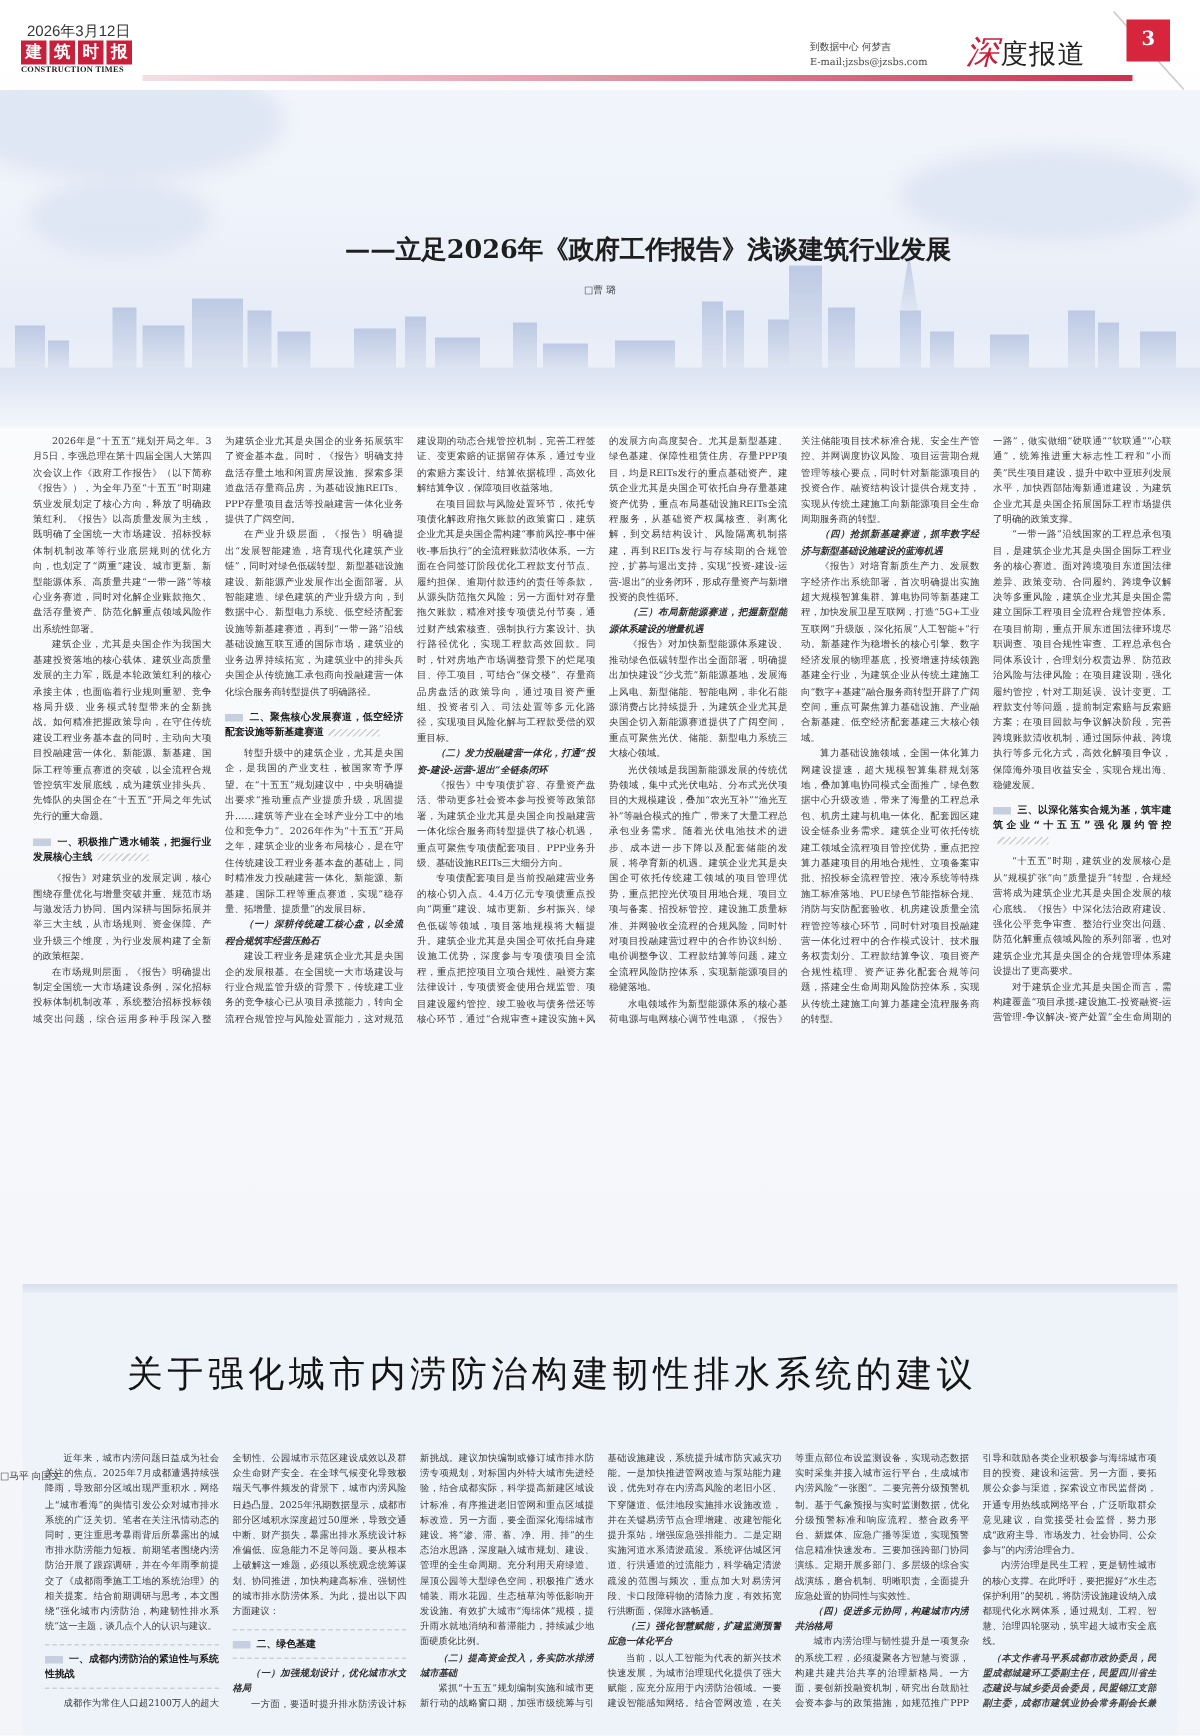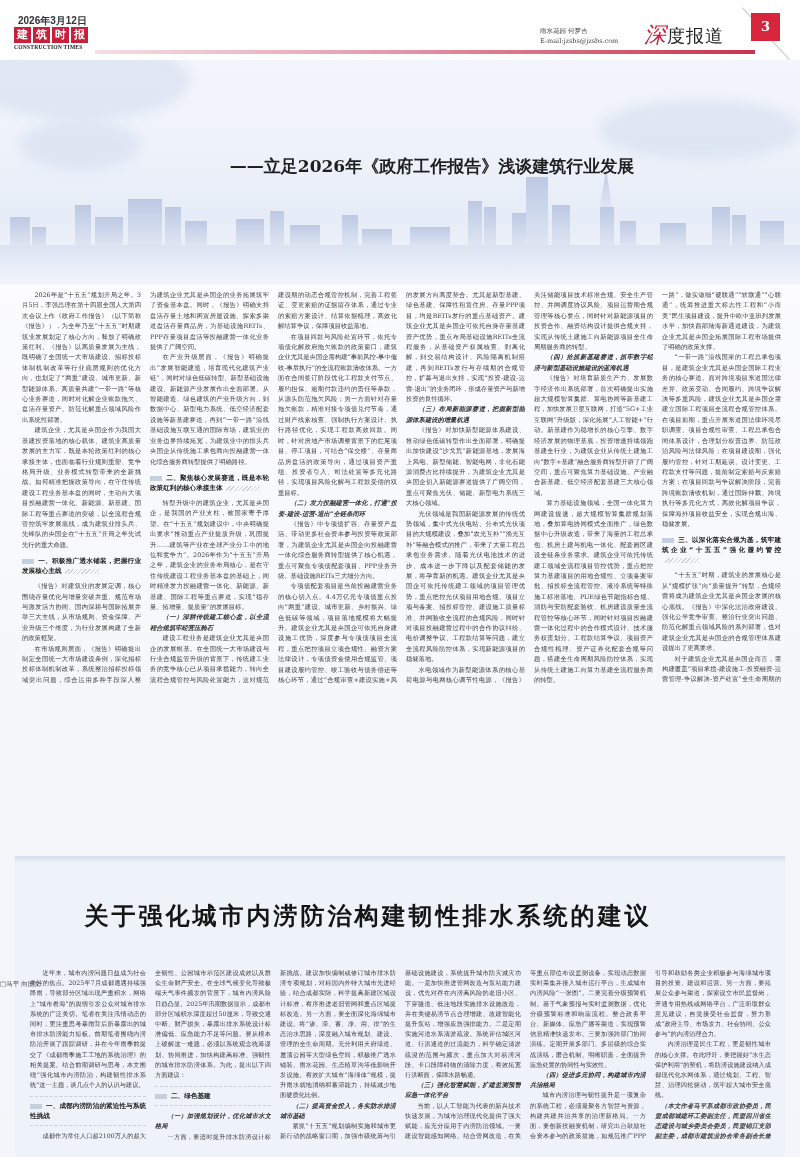--- a/index.html
+++ b/index.html
@@ -1,21 +1,21 @@
 <!DOCTYPE html>
 <html><head>
 <meta charset="utf-8">
 <style>
 *{box-sizing:border-box;margin:0;padding:0}
 html,body{width:800px;height:1157px;overflow:hidden;background:#fbfbfc}
 body{font-family:"DejaVu Serif","Liberation Serif",serif;color:#2c2c2c;position:relative}
 .page{position:relative;width:800px;height:1157px;background:linear-gradient(180deg,#ffffff 0%,#f6f7fa 60%,#f3f5f9 100%)}
 
 .masthead{position:absolute;left:0;top:0;width:800px;height:58px}
-.mh-date{position:absolute;left:18px;top:14px;font-family:"Liberation Sans",sans-serif;font-size:10px;color:#333;font-weight:bold}
+.mh-date{position:absolute;left:18px;top:14px;font-family:"Liberation Sans",sans-serif;font-size:10px;color:#333;font-weight:normal}
 .mh-logo{position:absolute;left:14px;top:27px;display:flex;gap:2px}
 .mh-logo span{display:inline-block;width:17px;height:16px;background:#c8203a;color:#fff;font-size:11px;line-height:16px;text-align:center;font-weight:bold}
 .mh-logo-en{position:absolute;left:14px;top:44px;font-family:"Liberation Serif",serif;font-size:5.6px;letter-spacing:.2px;color:#222;font-weight:bold}
 .mh-rule{position:absolute;left:95px;top:50px;width:660px;height:4px;background:linear-gradient(90deg,#f3dfe4 0%,#e6a2b1 40%,#c8324f 100%)}
 .mh-editor{position:absolute;left:540px;top:26px;font-size:6.5px;color:#444;line-height:10px}
 .mh-section{position:absolute;left:644px;top:20px;font-size:18px;font-weight:normal;color:#222;letter-spacing:1px}
 .mh-section .deep{color:#c8203a;font-style:italic;font-size:22px}
 .mh-pagebox{position:absolute;left:751px;top:13px;width:29px;height:28px;background:#d8253e;color:#fff;font-weight:bold;font-size:13px;text-align:center;line-height:28px}
 .mh-diag{position:absolute;left:742px;top:8px;width:1px;height:70px;background:#c9c9c9;transform:rotate(-42deg);transform-origin:top left}
 
@@ -32,21 +32,21 @@
 .col{width:119px;font-size:6.3px;line-height:10.4px;color:#3a3a3a;text-align:justify;overflow:hidden}
 .col .h2{margin:6px 0 5px;font-family:"DejaVu Sans",sans-serif;font-weight:bold;font-size:6.6px;line-height:10px;color:#222;text-indent:0}
 .col .h2 .mk{display:inline-block;width:12px;height:5px;background:#c6cfe0;margin-right:4px;vertical-align:middle}
 .col .h2 .hatch{display:inline-block;width:34px;height:5px;background:repeating-linear-gradient(-45deg,#d2d2d2 0 1px,transparent 1px 3px);vertical-align:middle;margin-left:3px}
 .col .h3{font-style:italic;font-weight:bold;color:#333;text-indent:2em}
 
 .divider{position:absolute;left:15px;top:856px;width:770px;height:6px;background:linear-gradient(180deg,#d6deec,#e8edf6)}
 .band{position:absolute;left:15px;top:862px;width:770px;height:295px;background:#eef2f9}
 
 
-.a2-title{position:absolute;left:0;top:900px;width:736px;text-align:center;font-family:"DejaVu Sans",sans-serif;font-weight:bold;font-size:24px;letter-spacing:3px;color:#151515}
+.a2-title{position:absolute;left:0;top:900px;width:736px;text-align:center;font-family:"DejaVu Sans",sans-serif;font-weight:normal;font-size:24px;letter-spacing:3px;color:#151515}
 .a2-byline{position:absolute;left:0;top:980px;width:700px;text-align:left;font-size:6.5px;color:#444}
 .article2{position:absolute;left:30px;top:968px;width:745px;height:172px;display:flex;gap:9px}
 .article2 .col{width:116px;font-size:6.2px;line-height:10.2px}
 .article2 .h2{border-top:1px dashed #c9cfdb;padding-top:4px;margin-top:6px}
 .article2 .h2b{border-bottom:1px dashed #c9cfdb;padding-bottom:4px}
 .note{font-style:italic;font-weight:bold;color:#444;text-indent:1em}
 </style>
 </head>
 <body>
 
@@ -56,21 +56,21 @@
     <div class="mh-date">2026年3月12日</div>
     <div class="mh-logo">
       <span>建</span>
       <span>筑</span>
       <span>时</span>
       <span>报</span>
     </div>
     <div class="mh-logo-en">CONSTRUCTION TIMES</div>
     <div class="mh-rule"></div>
     <div class="mh-editor">
-      <div>雨水花园 何梦吉</div>
+      <div>到数据中心 何梦吉</div>
       <div>E-mail:jzsbs@jzsbs.com</div>
     </div>
     <div class="mh-section">
       <span class="deep">深</span><span>度报道</span>
     </div>
     <div class="mh-diag"></div>
     <div class="mh-pagebox">3</div>
   </div>
 
   <div class="hero">
@@ -111,34 +111,35 @@
           <rect x="600" y="52" width="14" height="40"></rect>
         <rect x="620" y="66" width="16" height="26"></rect>
           <rect x="660" y="68" width="26" height="24"></rect>
         <rect x="712" y="52" width="18" height="40"></rect>
           <rect x="732" y="60" width="14" height="32"></rect>
         <rect x="760" y="66" width="24" height="26"></rect>
       </g>
       <rect x="0" y="90" width="800" height="40" fill="url(#refl)"></rect>
     </svg>
     <div class="hero-sub">——立足2026年《政府工作报告》浅谈建筑行业发展</div>
+    <div class="hero-byline">□曹 璐</div>
   </div>
 
   <div class="article1" id="a1cols">
       <div class="col">
         <div style="text-indent: 2em;">2026年是“十五五”规划开局之年。3月5日，李强总理在第十四届全国人大第四次会议上作《政府工作报告》（以下简称《报告》），为全年乃至“十五五”时期建筑业发展划定了核心方向，释放了明确政策红利。《报告》以高质量发展为主线，既明确了全国统一大市场建设、招标投标体制机制改革等行业底层规则的优化方向，也划定了“两重”建设、城市更新、新型能源体系、高质量共建“一带一路”等核心业务赛道，同时对化解企业账款拖欠、盘活存量资产、防范化解重点领域风险作出系统性部署。</div>
         <div style="text-indent: 2em;">建筑企业，尤其是央国企作为我国大基建投资落地的核心载体、建筑业高质量发展的主力军，既是本轮政策红利的核心承接主体，也面临着行业规则重塑、竞争格局升级、业务模式转型带来的全新挑战。如何精准把握政策导向，在守住传统建设工程业务基本盘的同时，主动向大项目投融建营一体化、新能源、新基建、国际工程等重点赛道的突破，以全流程合规管控筑牢发展底线，成为建筑业排头兵、先锋队的央国企在“十五五”开局之年先试先行的重大命题。</div>
         <div class="h2"><span class="mk"></span><span>一、积极推广透水铺装，把握行业发展核心主线</span><span class="hatch"></span></div>
         <div style="text-indent: 2em;">《报告》对建筑业的发展定调，核心围绕存量优化与增量突破并重、规范市场与激发活力协同、国内深耕与国际拓展并举三大主线，从市场规则、资金保障、产业升级三个维度，为行业发展构建了全新的政策框架。</div>
         <div style="text-indent: 2em;">在市场规则层面，《报告》明确提出制定全国统一大市场建设条例，深化招标投标体制机制改革，系统整治招标投标领域突出问题，综合运用多种手段深入整治“内卷式”竞争。这意味着建筑业长期存在的区域壁垒、恶性低价中标、市场分割等痛点将迎来系统性治理，行业竞争逻辑将从“价格战”转向“价值战”，合规经营、技术实力、管理能力将成为建筑企业尤其是央国企的核心竞争力。同时，《报告》持续强调“下更大力气解决拖欠企业账款问题”，明确4.4万亿元地方政府专项债券将重点用于消化政府拖欠账款，为建筑企业，尤其是作为主力军的央国企破解账款清收难点、改善现金流状况提供了直接的政策支撑。</div>
       </div>
       <div class="col">
         <div>为建筑企业尤其是央国企的业务拓展筑牢了资金基本盘。同时，《报告》明确支持盘活存量土地和闲置房屋设施、探索多渠道盘活存量商品房，为基础设施REITs、PPP存量项目盘活等投融建营一体化业务提供了广阔空间。</div>
         <div style="text-indent: 2em;">在产业升级层面，《报告》明确提出“发展智能建造，培育现代化建筑产业链”，同时对绿色低碳转型、新型基础设施建设、新能源产业发展作出全面部署。从智能建造、绿色建筑的产业升级方向，到数据中心、新型电力系统、低空经济配套设施等新基建赛道，再到“一带一路”沿线基础设施互联互通的国际市场，建筑业的业务边界持续拓宽，为建筑业中的排头兵央国企从传统施工承包商向投融建营一体化综合服务商转型提供了明确路径。</div>
-        <div class="h2"><span class="mk"></span><span>二、聚焦核心发展赛道，既是本轮政策红利的核心承接主体</span><span class="hatch"></span></div>
+        <div class="h2"><span class="mk"></span><span>二、聚焦核心发展赛道，低空经济配套设施等新基建赛道</span><span class="hatch"></span></div>
         <div style="text-indent: 2em;">转型升级中的建筑企业，尤其是央国企，是我国的产业支柱，被国家寄予厚望。在“十五五”规划建议中，中央明确提出要求“推动重点产业提质升级，巩固提升……建筑等产业在全球产业分工中的地位和竞争力”。2026年作为“十五五”开局之年，建筑企业的业务布局核心，是在守住传统建设工程业务基本盘的基础上，同时精准发力投融建营一体化、新能源、新基建、国际工程等重点赛道，实现“稳存量、拓增量、提质量”的发展目标。</div>
         <div class="h3">（一）深耕传统建工核心盘，以全流程合规筑牢经营压舱石</div>
         <div style="text-indent: 2em;">建设工程业务是建筑企业尤其是央国企的发展根基。在全国统一大市场建设与行业合规监管升级的背景下，传统建工业务的竞争核心已从项目承揽能力，转向全流程合规管控与风险处置能力，这对规范化程度更高的央国企是机遇，当然也提出了要求行业进一步规范化的挑战。</div>
       </div>
       <div class="col">
         <div>建设期的动态合规管控机制，完善工程签证、变更索赔的证据留存体系，通过专业的索赔方案设计、结算依据梳理，高效化解结算争议，保障项目收益落地。</div>
         <div style="text-indent: 2em;">在项目回款与风险处置环节，依托专项债化解政府拖欠账款的政策窗口，建筑企业尤其是央国企需构建“事前风控-事中催收-事后执行”的全流程账款清收体系。一方面在合同签订阶段优化工程款支付节点、履约担保、逾期付款违约的责任等条款，从源头防范拖欠风险；另一方面针对存量拖欠账款，精准对接专项债兑付节奏，通过财产线索核查、强制执行方案设计、执行路径优化，实现工程款高效回款。同时，针对房地产市场调整背景下的烂尾项目、停工项目，可结合“保交楼”、存量商品房盘活的政策导向，通过项目资产重组、投资者引入、司法处置等多元化路径，实现项目风险化解与工程款受偿的双重目标。</div>
         <div class="h3">（二）发力投融建营一体化，打通“投资-建设-运营-退出”全链条闭环</div>
         <div style="text-indent: 2em;">《报告》中专项债扩容、存量资产盘活、带动更多社会资本参与投资等政策部署，为建筑企业尤其是央国企向投融建营一体化综合服务商转型提供了核心机遇，重点可聚焦专项债配套项目、PPP业务升级、基础设施REITs三大细分方向。</div>
         <div style="text-indent: 2em;">专项债配套项目是当前投融建营业务的核心切入点。4.4万亿元专项债重点投向“两重”建设、城市更新、乡村振兴、绿色低碳等领域，项目落地规模将大幅提升。建筑企业尤其是央国企可依托自身建设施工优势，深度参与专项债项目全流程，重点把控项目立项合规性、融资方案法律设计，专项债资金使用合规监管、项目建设履约管控、竣工验收与债务偿还等核心环节，通过“合规审查+建设实施+风险管控”的一体化服务，实现从施工承包商向项目全周期参与方的转型。</div>

